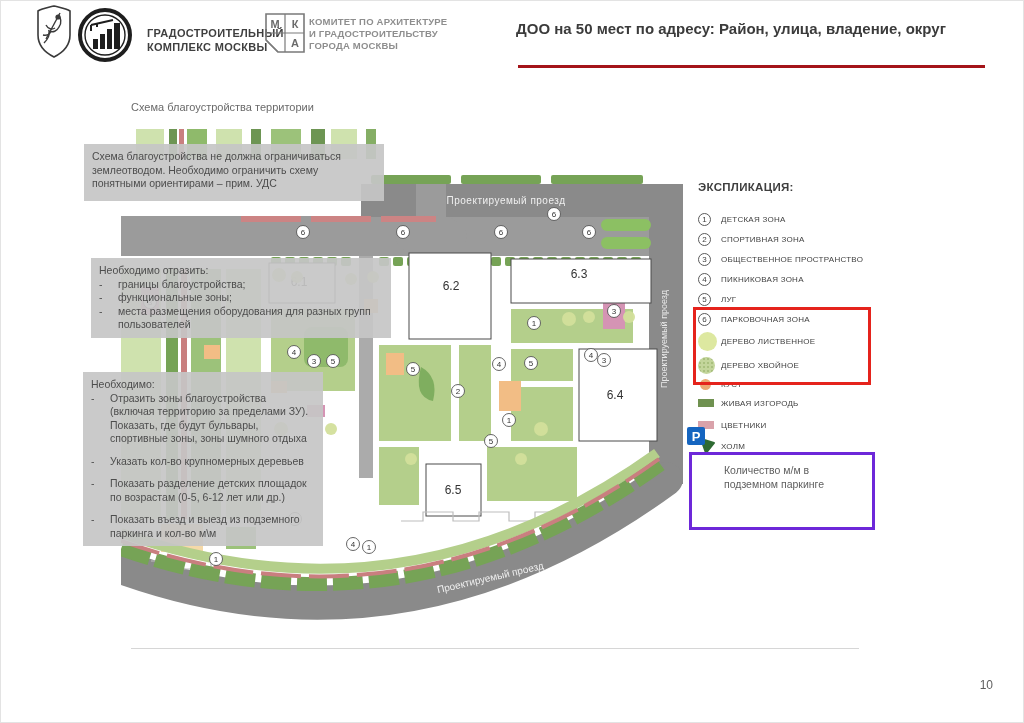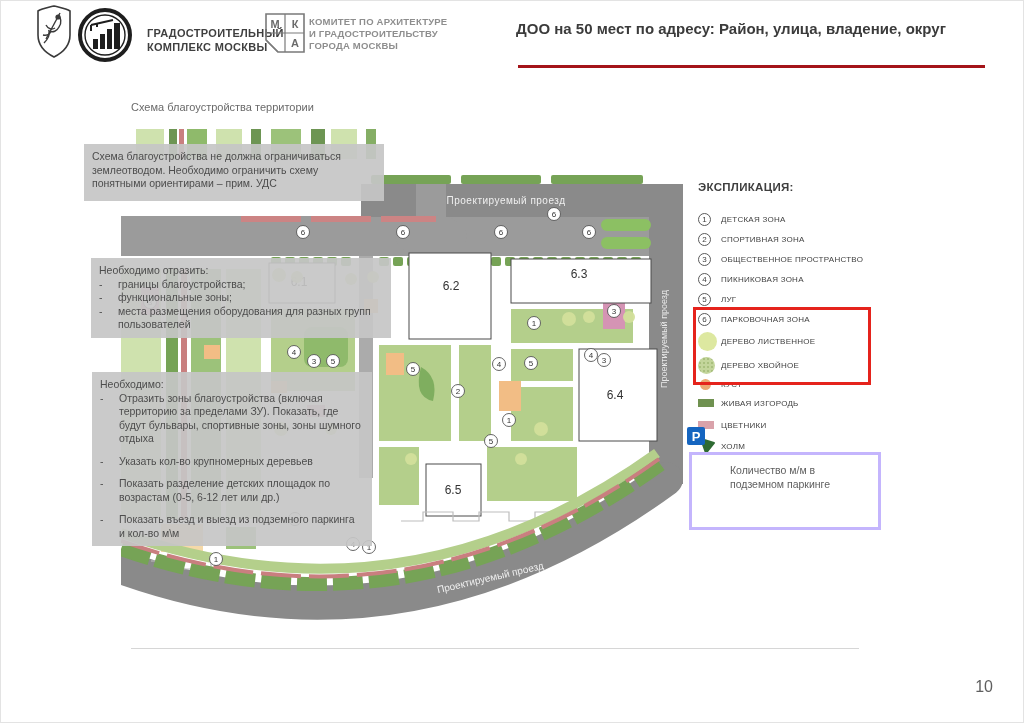--- a/index.html
+++ b/index.html
@@ -41,25 +41,25 @@
   .lrow.sw6{height:20px;}
   .sw-circle-big{width:19px;height:19px;border-radius:50%;background:#dde8a0;}
   .sw-circle-tex{width:17px;height:17px;border-radius:50%;background:#c3d59b;background-image:radial-gradient(#a9c07e 1px,transparent 1.2px);background-size:4px 4px;}
   .sw-circle-small{width:11px;height:11px;border-radius:50%;background:#eba873;margin-left:2px;}
   .sw-rect-green{width:16px;height:8px;background:#6f9150;}
   .sw-rect-pink{width:16px;height:8px;background:#d9a2aa;}
   .p-icon{left:686px;top:426px;width:18px;height:18px;background:#1565c0;border-radius:2px;color:#fff;font-weight:bold;font-size:13px;display:flex;align-items:center;justify-content:center;}
 
   
   .redbox1{left:692px;top:306px;width:172px;height:72px;border:3px solid #e5231c;}
-  .redbox2{left:688px;top:451px;width:180px;height:72px;border:3px solid #c4b5fd;background:#fff;box-sizing:content-box;padding-left:6px;}
+  .redbox2{left:688px;top:451px;width:180px;height:72px;border:3px solid #6d28d9;background:#fff;box-sizing:content-box;}
   .redbox2 .callout-text{margin:8px 0 0 32px;font-size:10.5px;color:#5f5f5f;line-height:14px;width:125px;}
 
   .divider{left:130px;top:647px;width:728px;height:1px;background:#d6d6d6;}
-  .pagenum{left:962px;top:677px;font-size:16px;color:#5f5f5f;width:30px;text-align:right;}
+  .pagenum{left:962px;top:677px;font-size:12px;color:#5f5f5f;width:30px;text-align:right;}
 </style>
 </head>
 <body>
 
 <div class="slide">
 
   <svg class="abs" style="left:35px;top:4px" width="36" height="54" viewBox="0 0 36 54">
     <path d="M18 1 C10 3 5 4 2 6 V30 C2 42 10 48 18 52 C26 48 34 42 34 30 V6 C31 4 26 3 18 1 Z" fill="#fff" stroke="#3a3a3a" stroke-width="1.6"></path>
     <path d="M8 38 C12 34 14 30 13 26 C17 28 21 26 23 22 C26 18 25 12 22 10 M10 20 C12 24 16 25 19 23 M7 30 C11 31 14 29 15 26" fill="none" stroke="#3a3a3a" stroke-width="1.4"></path>
     <path d="M24 8 L10 34" stroke="#3a3a3a" stroke-width="1.4"></path>
@@ -315,21 +315,21 @@
     <div class="note-row">
         <span class="dash">-</span>
         <span class="btext">функциональные зоны;</span>
       </div>
     <div class="note-row">
         <span class="dash">-</span>
         <span class="btext">места размещения оборудования для разных групп пользователей</span>
       </div>
   </div>
 
-  <div class="abs note note3" style="left:91px;top:371px;width:280px;min-height:161px">
+  <div class="abs note note3" style="left:82px;top:371px;width:240px;min-height:161px">
     <div class="ntitle">Необходимо:</div>
     <div class="note-row first">
         <span class="dash">-</span>
         <span class="btext">Отразить зоны благоустройства (включая территорию за пределами ЗУ). Показать, где будут бульвары, спортивные зоны, зоны шумного отдыха</span>
       </div>
     <div class="note-row">
         <span class="dash">-</span>
         <span class="btext">Указать кол-во крупномерных деревьев</span>
       </div>
     <div class="note-row">

